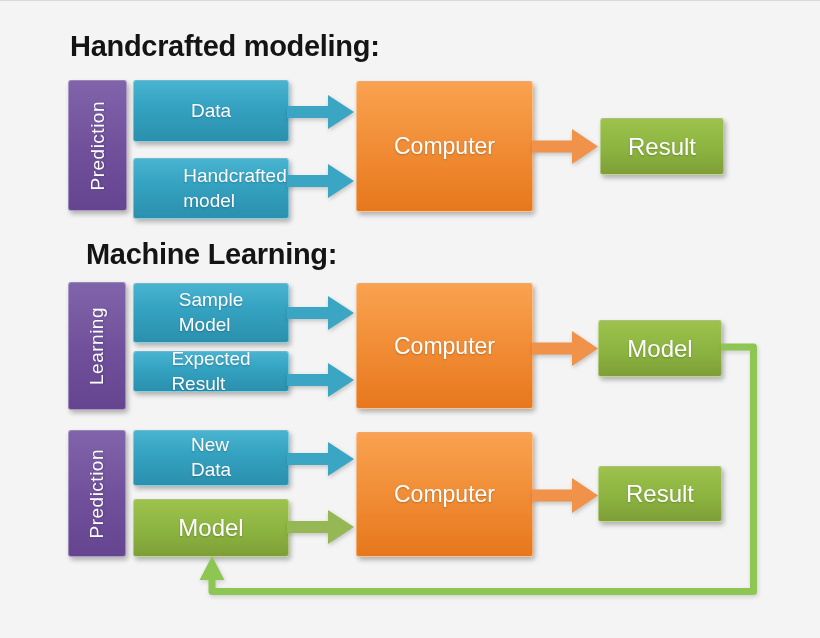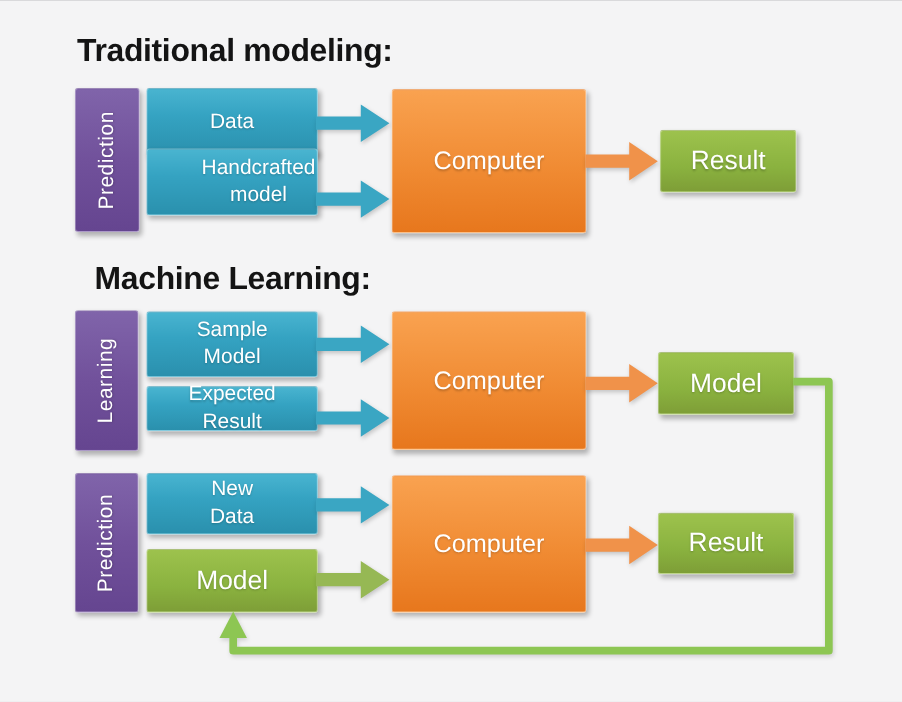--- a/index.html
+++ b/index.html
@@ -20,21 +20,20 @@
     color:var(--heading_text,#141414);
     letter-spacing:-0.3px;
     white-space:nowrap;
   }
   .box{
     position:absolute;
     box-sizing:border-box;
     display:flex;
     align-items:center;
     justify-content:center;
-    text-align:center;
     color:var(--box_text,#ffffff);
     border-radius:3px;
     border:1px solid rgba(255,255,255,0.35);
     box-shadow:2px 3px 5px rgba(0,0,0,0.28);
     text-shadow:0 1px 2px rgba(0,0,0,0.22);
   }
   .tbox{background:linear-gradient(180deg,#49b4d0 0%,#35a3c2 40%,#2a90ad 100%);}
   .pbox{background:linear-gradient(180deg,#8064aa 0%,#71519b 50%,#654590 100%);}
   .obox{background:linear-gradient(180deg,#f9a250 0%,#f08b33 55%,#e7771d 100%);}
   .gbox{background:linear-gradient(180deg,#9dc24d 0%,#8ab23f 60%,#7e9e37 100%);}
@@ -53,31 +52,31 @@
   .arrow-orange{color:#f0924a;}
   .arrow-green{color:#96b854;}
   .loop-svg{position:absolute;left:0;top:0;pointer-events:none;
     filter:drop-shadow(1px 2px 2px rgba(0,0,0,0.15));}
 </style>
 </head>
 <body>
 
 <div class="canvas">
 
-  <h2 class="heading" style="left:70px;top:30px;">Traditional modeling:</h2>
+  <h2 class="heading" style="left:70px;top:30px;">Handcrafted modeling:</h2>
 
   <div class="box pbox" style="left:68px;top:80px;width:59px;height:131px;">
     <span class="vert-label">Prediction</span>
   </div>
 
   <div class="box tbox" style="left:133px;top:80px;width:156px;height:62px;">
     <span class="input-label">Data</span>
   </div>
 
-  <div class="box tbox" style="left:133px;top:135px;width:156px;height:61px;padding-left:48px;">
+  <div class="box tbox" style="left:133px;top:158px;width:156px;height:61px;padding-left:48px;">
     <span class="input-label">Handcrafted
 model</span>
   </div>
 
   <div class="block-arrow arrow-teal" style="left:287px;top:94px;">
     <svg width="68" height="36" viewBox="0 0 68 36">
       <polygon fill="currentColor" points="0,12 41,12 41,1 67,18 41,35 41,24 0,24"></polygon>
     </svg>
   </div>
   <div class="block-arrow arrow-teal" style="left:287px;top:163px;">

